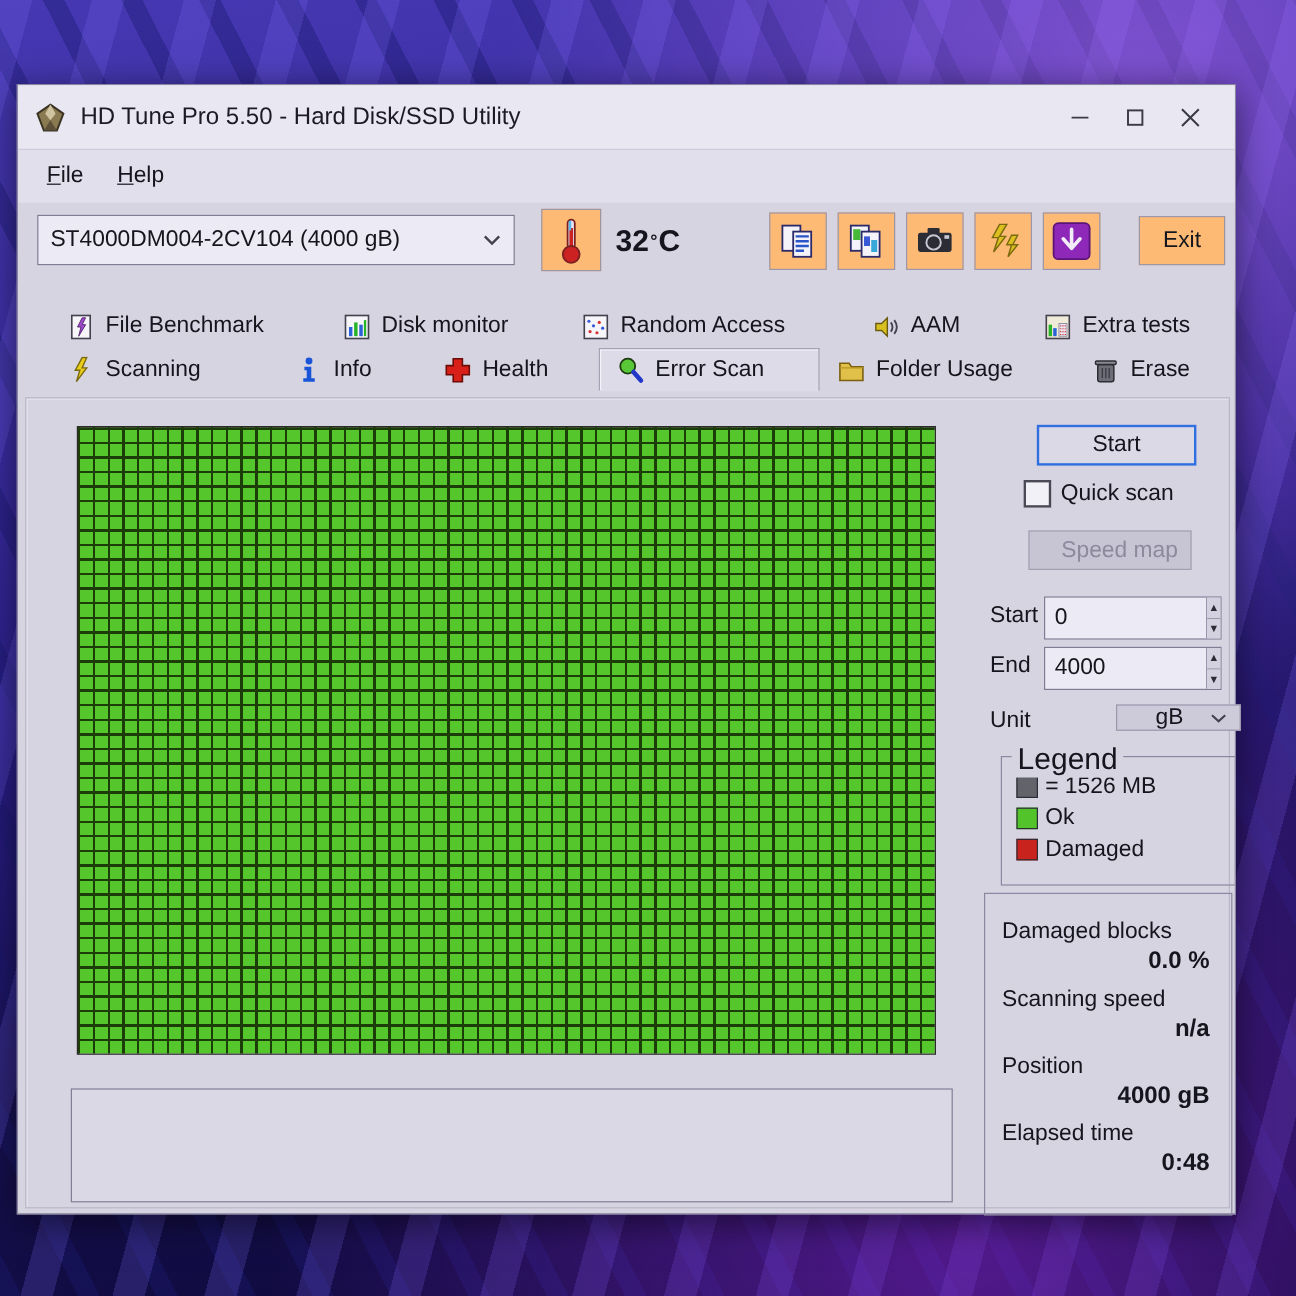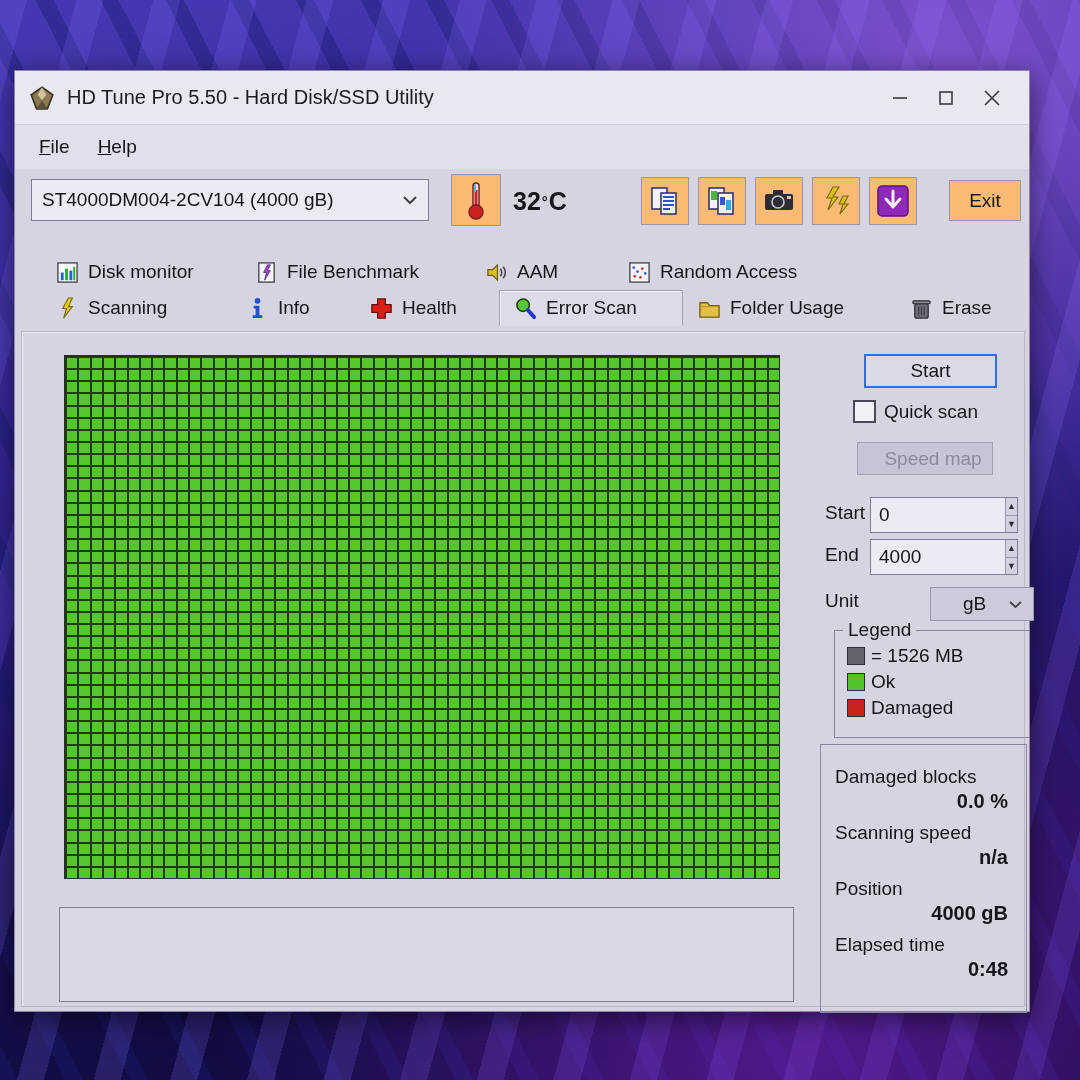--- a/index.html
+++ b/index.html
@@ -87,25 +87,25 @@
   .checkbox{ width:23px; height:23px; background:#f2f1f7; border:2px solid #4a4a56; }
   .check-label{ font-size:19px; }
   .speedmap-btn{ position:absolute; left:835px; top:110px; width:136px; height:33px; background:#c7c4d3; border:1px solid #a29fb2; color:#8d8a9e;padding-left:16px; }
 
   .range-label{ position:absolute; left:803px; font-size:19px; }
   .spin-field{ position:absolute; left:848px; width:148px; height:36px; background:#eceaf4; border:1px solid #7f7c94; display:flex; }
   .spin-field input{ flex:1 1 auto; min-width:0; border:0; background:transparent; font:19px "Liberation Sans", sans-serif; padding:0 8px; outline:none; color:#15151d; }
   .spinner{ width:24px; display:flex; flex-direction:column; border-left:1px solid #9a97ac; }
   .spin-up,.spin-down{ flex:1; display:flex; align-items:center; justify-content:center; font-size:9px; color:#2c2c36; background:#d3d0df; }
   .spin-up{ border-bottom:1px solid #9a97ac; }
-  .unit-select{ position:absolute; left:908px; width:104px; height:34px; background:#cdcad9; border:1px solid #9a97ac; display:flex; align-items:center; font-size:19px; padding:0 10px; }
+  .unit-select{ position:absolute; left:908px; width:104px; height:22px; background:#cdcad9; border:1px solid #9a97ac; display:flex; align-items:center; font-size:19px; padding:0 10px; }
   .unit-select .unit-text{ flex:1; text-align:center; }
 
   .groupbox{ position:absolute; border:1px solid #8a87a0; }
-  .groupbox .gb-title{ position:absolute; top:-12px; left:8px; background:#d7d4e2; padding:0 5px; font-size:19px; }
+  .groupbox .gb-title{ position:absolute; top:-12px; left:8px; background:#d7d4e2; padding:0 5px; font-size:25px; }
   .legend-box{ left:812px; top:298px; width:196px; height:108px; padding:14px 0 0 12px; }
   .legend-row{ display:flex; align-items:center; gap:6px; margin-bottom:4px; }
   .swatch{ width:18px; height:18px; border:1px solid #2c2c36; flex:0 0 auto; }
   .legend-row span{ font-size:19px; }
 
   .stats-box{ left:798px; top:412px; width:207px; height:269px; padding:12px 14px 0 14px; }
   .stat-label{ font-size:19px; margin-top:9px; }
   .stat-value{ font-size:20px; font-weight:bold; text-align:right; padding-right:4px; margin-top:2px; }
 </style>
 </head>
@@ -200,55 +200,65 @@
         <path d="M18 8 v13 M11 16 l7 8 7-8" fill="none" stroke="#f2ecf8" stroke-width="3" stroke-linecap="round" stroke-linejoin="round"></path>
       </svg>
     </div>
     <div class="tool-btn exit-btn">
         <span>Exit</span>
       </div>
   </div>
 
   <div class="tabstrip">
     <div class="tabrow">
+      <div class="tab" style="width:230px">
+        <svg class="tab-ico" viewBox="0 0 24 24">
+          <rect x="4" y="2" width="16" height="20" fill="#f6f5fa" stroke="#44414f" stroke-width="1.4"></rect>
+          <path d="M13 4 L9 12 h3 L10 20 l6-10 h-3 l3-6 z" fill="#a24ad0" stroke="#50246a" stroke-width="0.8"></path>
+        </svg>
+        <span>File Benchmark</span>
+      </div>
       <div class="tab" style="width:199px">
         <svg class="tab-ico" viewBox="0 0 24 24">
           <rect x="2" y="2" width="20" height="20" fill="#f6f5fa" stroke="#44414f" stroke-width="1.4"></rect>
           <rect x="5" y="12" width="3" height="8" fill="#2a62d8"></rect>
           <rect x="9.5" y="8" width="3" height="12" fill="#28b428"></rect>
           <rect x="14" y="10" width="3" height="10" fill="#2a62d8"></rect>
           <rect x="18" y="6" width="2" height="14" fill="#28b428"></rect>
         </svg>
         <span>Disk monitor</span>
-      </div>
-      <div class="tab" style="width:230px">
-        <svg class="tab-ico" viewBox="0 0 24 24">
-          <rect x="4" y="2" width="16" height="20" fill="#f6f5fa" stroke="#44414f" stroke-width="1.4"></rect>
-          <path d="M13 4 L9 12 h3 L10 20 l6-10 h-3 l3-6 z" fill="#a24ad0" stroke="#50246a" stroke-width="0.8"></path>
-        </svg>
-        <span>File Benchmark</span>
-      </div>
-      <div class="tab" style="width:143px">
-        <svg class="tab-ico" viewBox="0 0 24 24">
-          <polygon points="3,9 8,9 13,4 13,20 8,15 3,15" fill="#d8c020" stroke="#6a5a10" stroke-width="1.2"></polygon>
-          <path d="M16 8 q3 4 0 8 M19 6 q4.5 6 0 12" fill="none" stroke="#44414f" stroke-width="1.6"></path>
-        </svg>
-        <span>AAM</span>
       </div>
       <div class="tab" style="width:242px">
         <svg class="tab-ico" viewBox="0 0 24 24">
           <rect x="2" y="2" width="20" height="20" fill="#f6f5fa" stroke="#44414f" stroke-width="1.4"></rect>
           <circle cx="7" cy="16" r="1.4" fill="#d83030"></circle>
             <circle cx="10" cy="11" r="1.4" fill="#3858d8"></circle>
           <circle cx="13" cy="17" r="1.4" fill="#d83030"></circle>
             <circle cx="15" cy="8" r="1.4" fill="#d83030"></circle>
           <circle cx="18" cy="13" r="1.4" fill="#3858d8"></circle>
             <circle cx="6" cy="7" r="1.4" fill="#3858d8"></circle>
         </svg>
         <span>Random Access</span>
+      </div>
+      <div class="tab" style="width:143px">
+        <svg class="tab-ico" viewBox="0 0 24 24">
+          <polygon points="3,9 8,9 13,4 13,20 8,15 3,15" fill="#d8c020" stroke="#6a5a10" stroke-width="1.2"></polygon>
+          <path d="M16 8 q3 4 0 8 M19 6 q4.5 6 0 12" fill="none" stroke="#44414f" stroke-width="1.6"></path>
+        </svg>
+        <span>AAM</span>
+      </div>
+      <div class="tab" style="width:150px">
+        <svg class="tab-ico" viewBox="0 0 24 24">
+          <rect x="2" y="2" width="20" height="20" fill="#f0ead8" stroke="#44414f" stroke-width="1.4"></rect>
+          <rect x="4" y="10" width="3" height="10" fill="#28b428"></rect>
+          <rect x="8" y="13" width="3" height="7" fill="#2a62d8"></rect>
+          <rect x="13" y="9" width="7" height="11" fill="#e8e4f0" stroke="#8a87a0" stroke-width="0.8"></rect>
+          <path d="M14 11h5M14 13.5h5M14 16h5M14 18.5h5" stroke="#d83030" stroke-width="1" stroke-dasharray="1 1"></path>
+        </svg>
+        <span>Extra tests</span>
       </div>
     </div>
     <div class="tabrow">
       <div class="tab" style="width:190px">
         <svg class="tab-ico" viewBox="0 0 24 24">
           <path d="M13 1 L7 12 h4 L8 22 l9-12 h-4 l4-9 z" fill="#e8cc18" stroke="#7a6a10" stroke-width="1.2"></path>
         </svg>
         <span>Scanning</span>
       </div>
       <div class="tab" style="width:124px">

